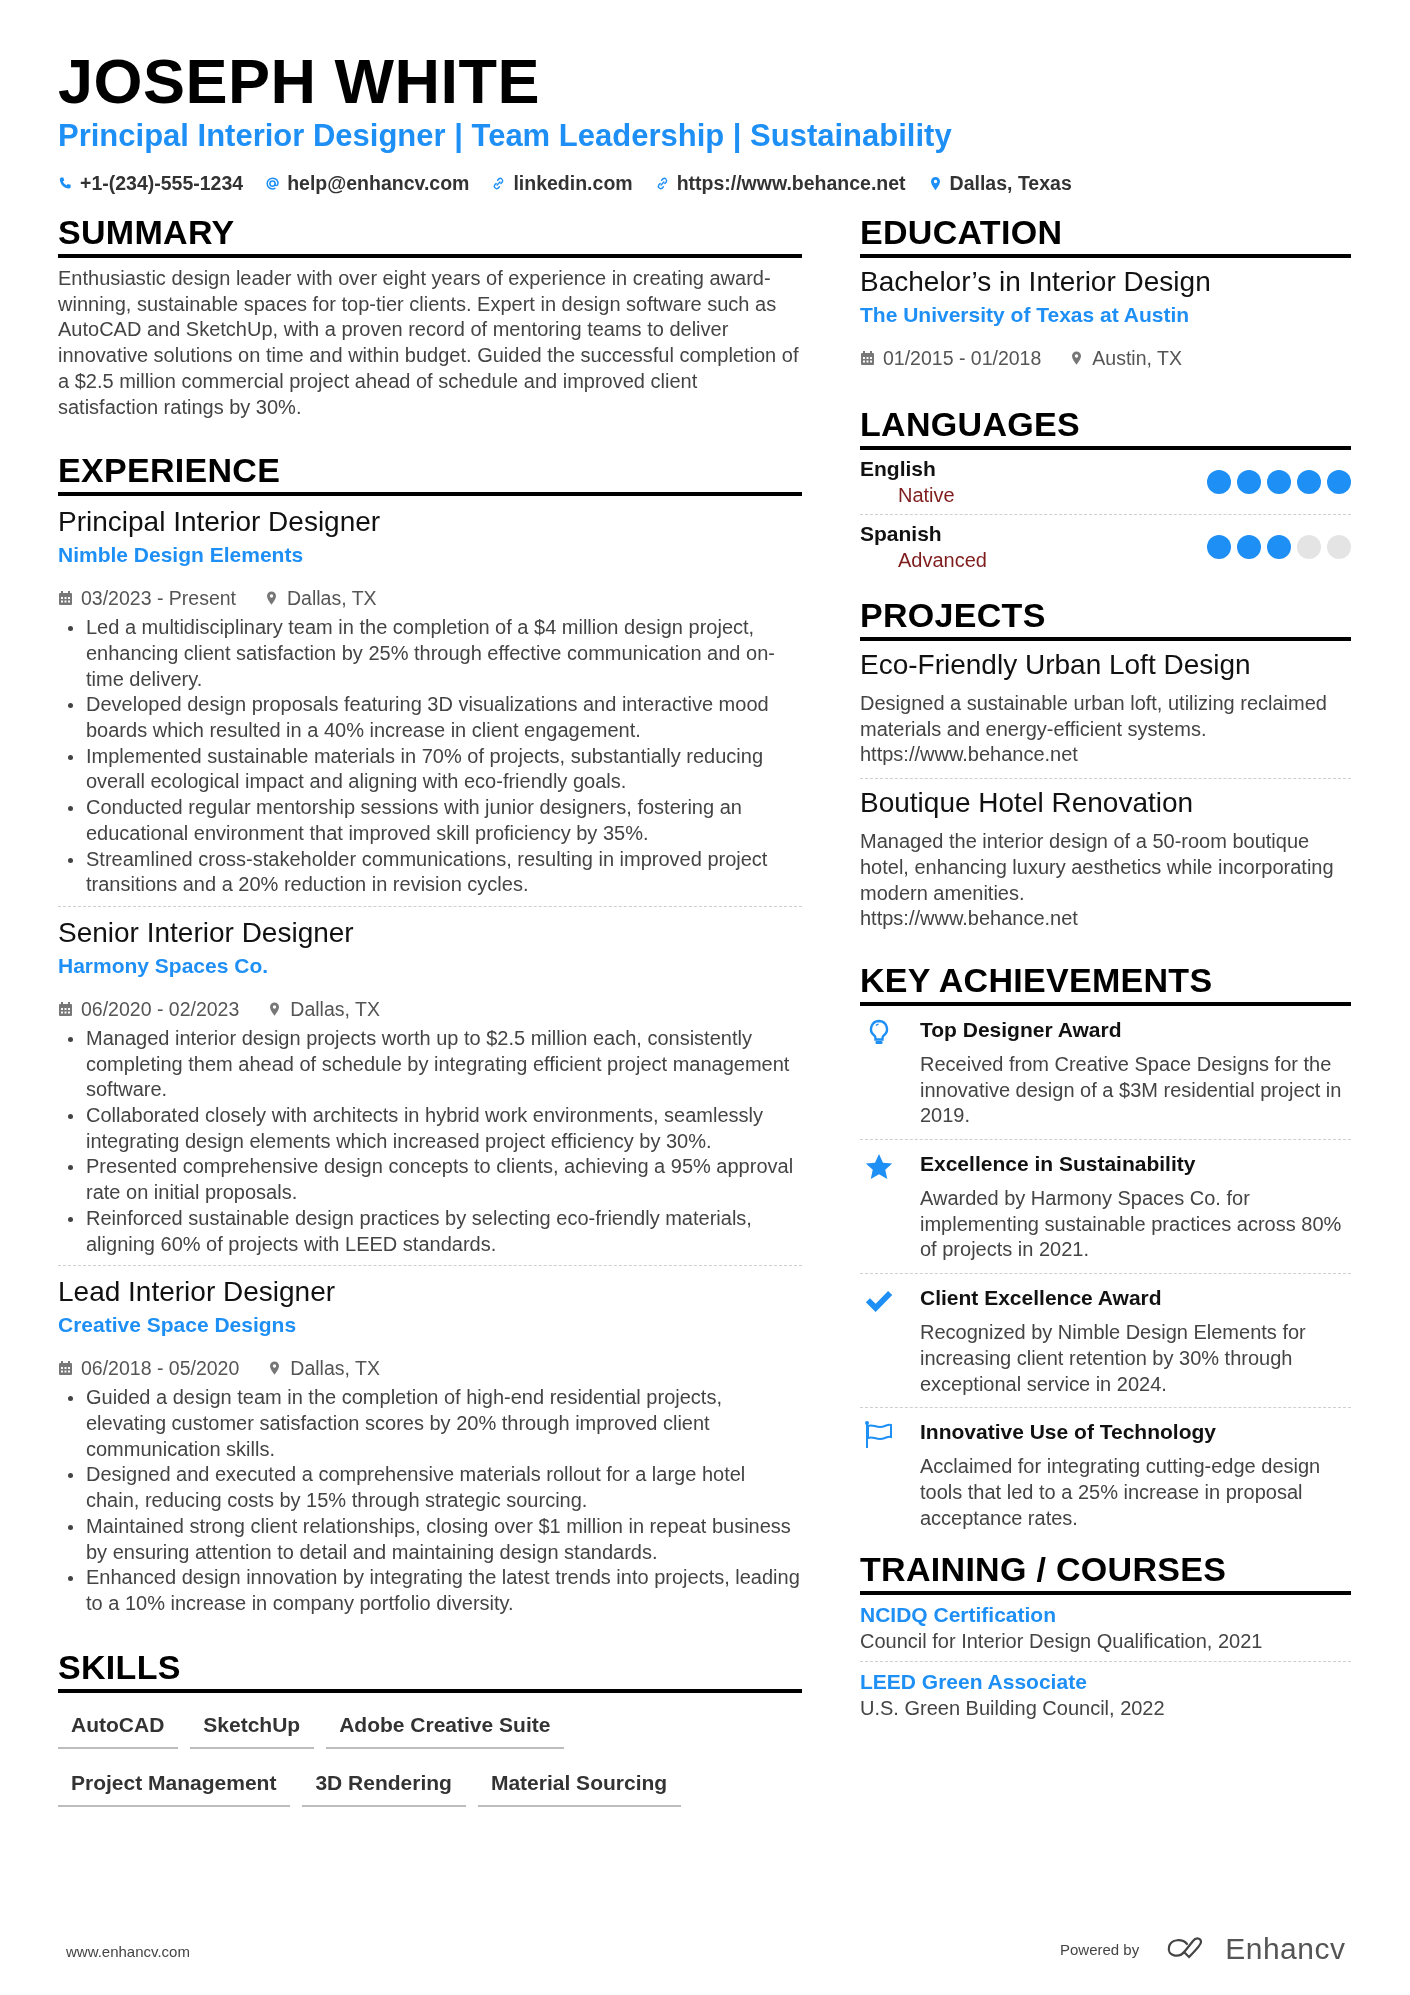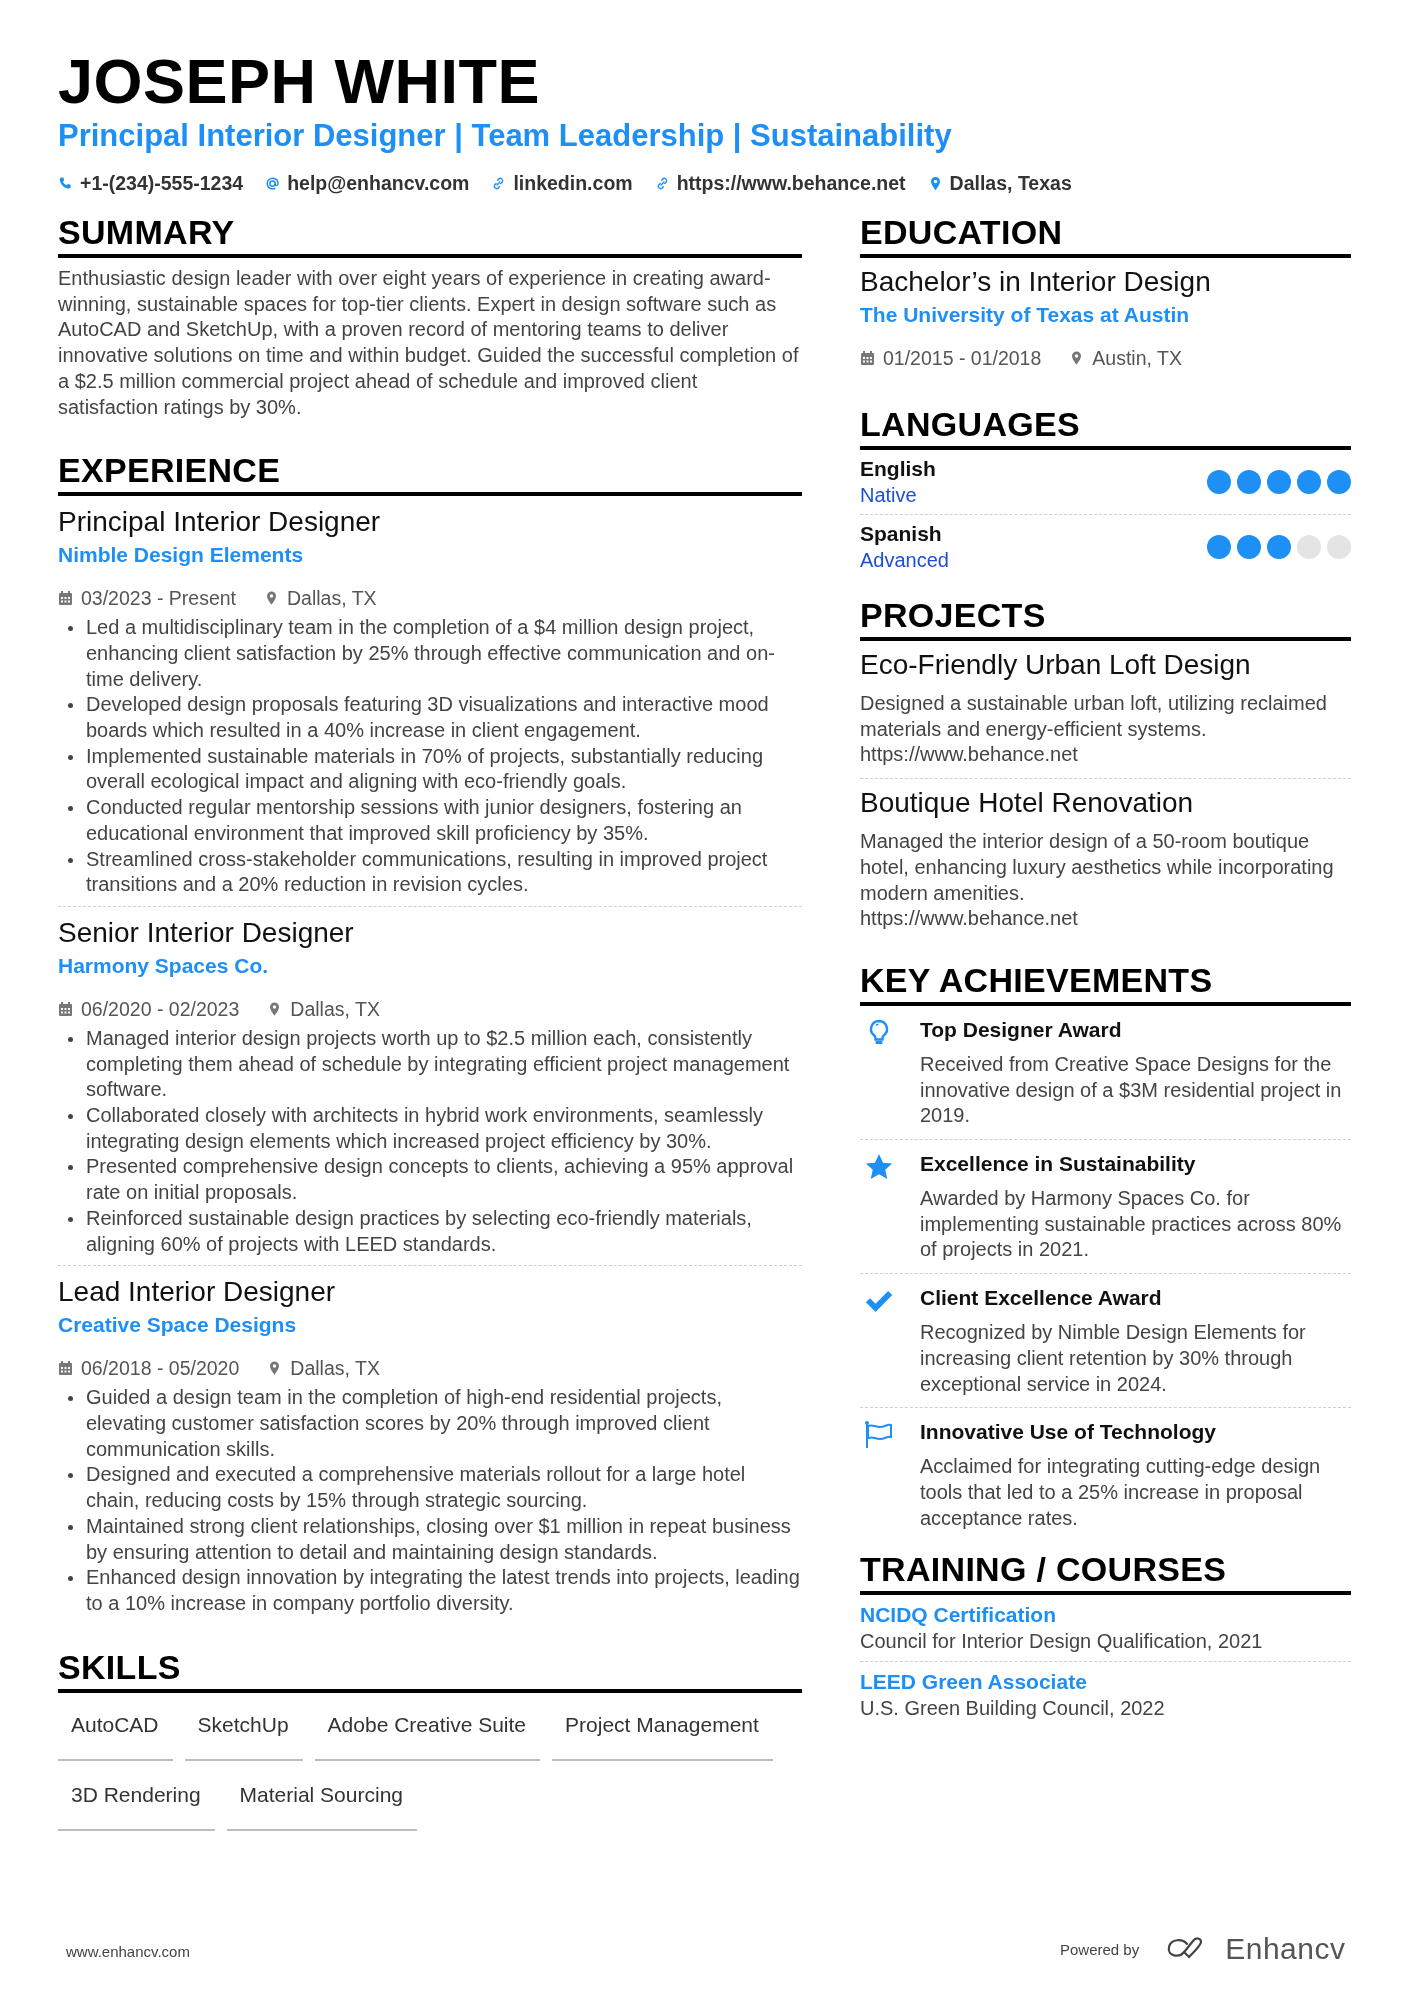--- a/index.html
+++ b/index.html
@@ -30,28 +30,28 @@
   .job-title { font-size: 28px; line-height: 36px; color: #111; }
   .company { font-size: 21px; font-weight: 700; color: #1e8ff5; line-height: 30px; }
   .meta { display: flex; align-items: center; gap: 28px; font-size: 19.5px; color: #555; line-height: 28px; margin-top: 14px; }
   .meta-item { display: flex; align-items: center; gap: 8px; }
   .meta-item svg { width: 15px; height: 16px; }
   ul.bullets { list-style: none; margin-top: 3px; }
   ul.bullets li { position: relative; padding-left: 28px; font-size: 20px; line-height: 25.7px; color: #444; }
   ul.bullets li::before { content: ""; position: absolute; left: 10px; top: 11px; width: 5px; height: 5px; border-radius: 50%; background: #444; }
 
   .skills { display: flex; flex-wrap: wrap; column-gap: 12px; row-gap: 14px; margin-top: 12px; }
-  .skill { font-size: 21px; font-weight: 400; color: #333; padding: 6px 14px 20px 13px; border-bottom: 2px solid #bdbdbd; line-height: 28px; }
+  .skill { font-size: 21px; font-weight: 700; color: #333; padding: 6px 14px 8px 13px; border-bottom: 2px solid #bdbdbd; line-height: 28px; }
 
   
   .edu-degree { font-size: 28px; line-height: 36px; color: #111; margin-top: 6px; }
   .lang-row { display: flex; justify-content: space-between; align-items: center; padding: 6px 0 6px; }
   .lang-row + .lang-row { border-top: 1.5px dashed #cfcfcf; }
   .lang-name { font-size: 21px; font-weight: 700; color: #111; line-height: 26px; }
-  .lang-level { font-size: 20px; color: #1d4ed8; line-height: 26px; }
+  .lang-level { font-size: 20px; color: #7f1d1d; line-height: 26px; margin-left: 38px; }
   .dots { display: flex; gap: 6px; }
   .dot { width: 24px; height: 24px; border-radius: 50%; background: #e4e4e4; }
   .dot.on { background: #1e8ff5; }
 
   .project { padding: 6px 0 10px; }
   .project + .project { border-top: 1.5px dashed #cfcfcf; }
   .project-title { font-size: 28px; line-height: 36px; color: #111; margin-bottom: 8px; }
 
   .ach { display: flex; padding: 10px 0 10px; }
   .ach + .ach { border-top: 1.5px dashed #cfcfcf; }

